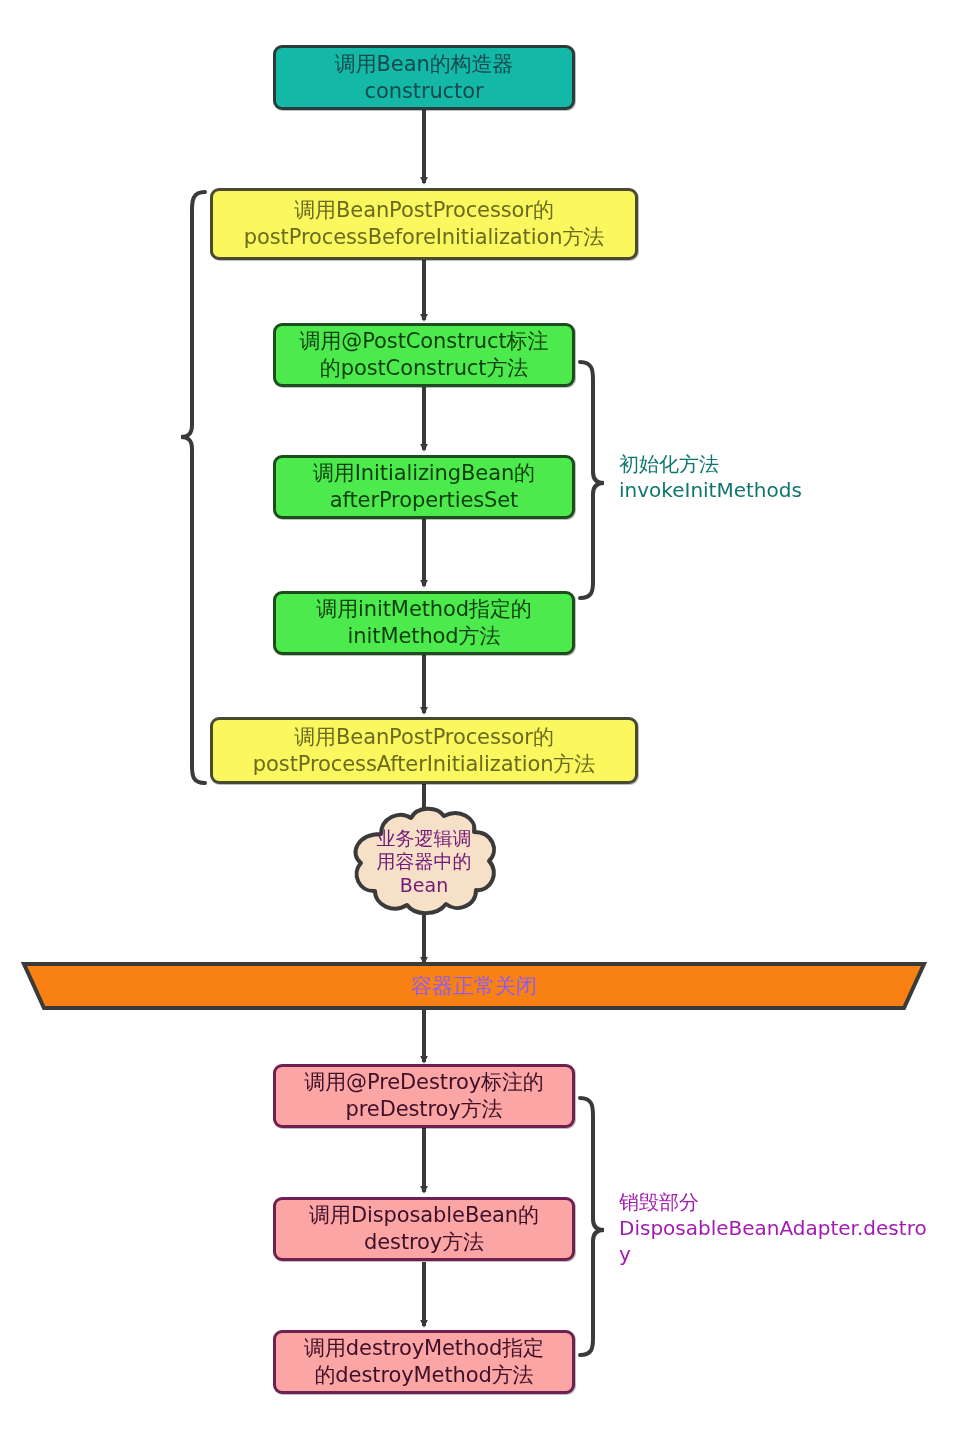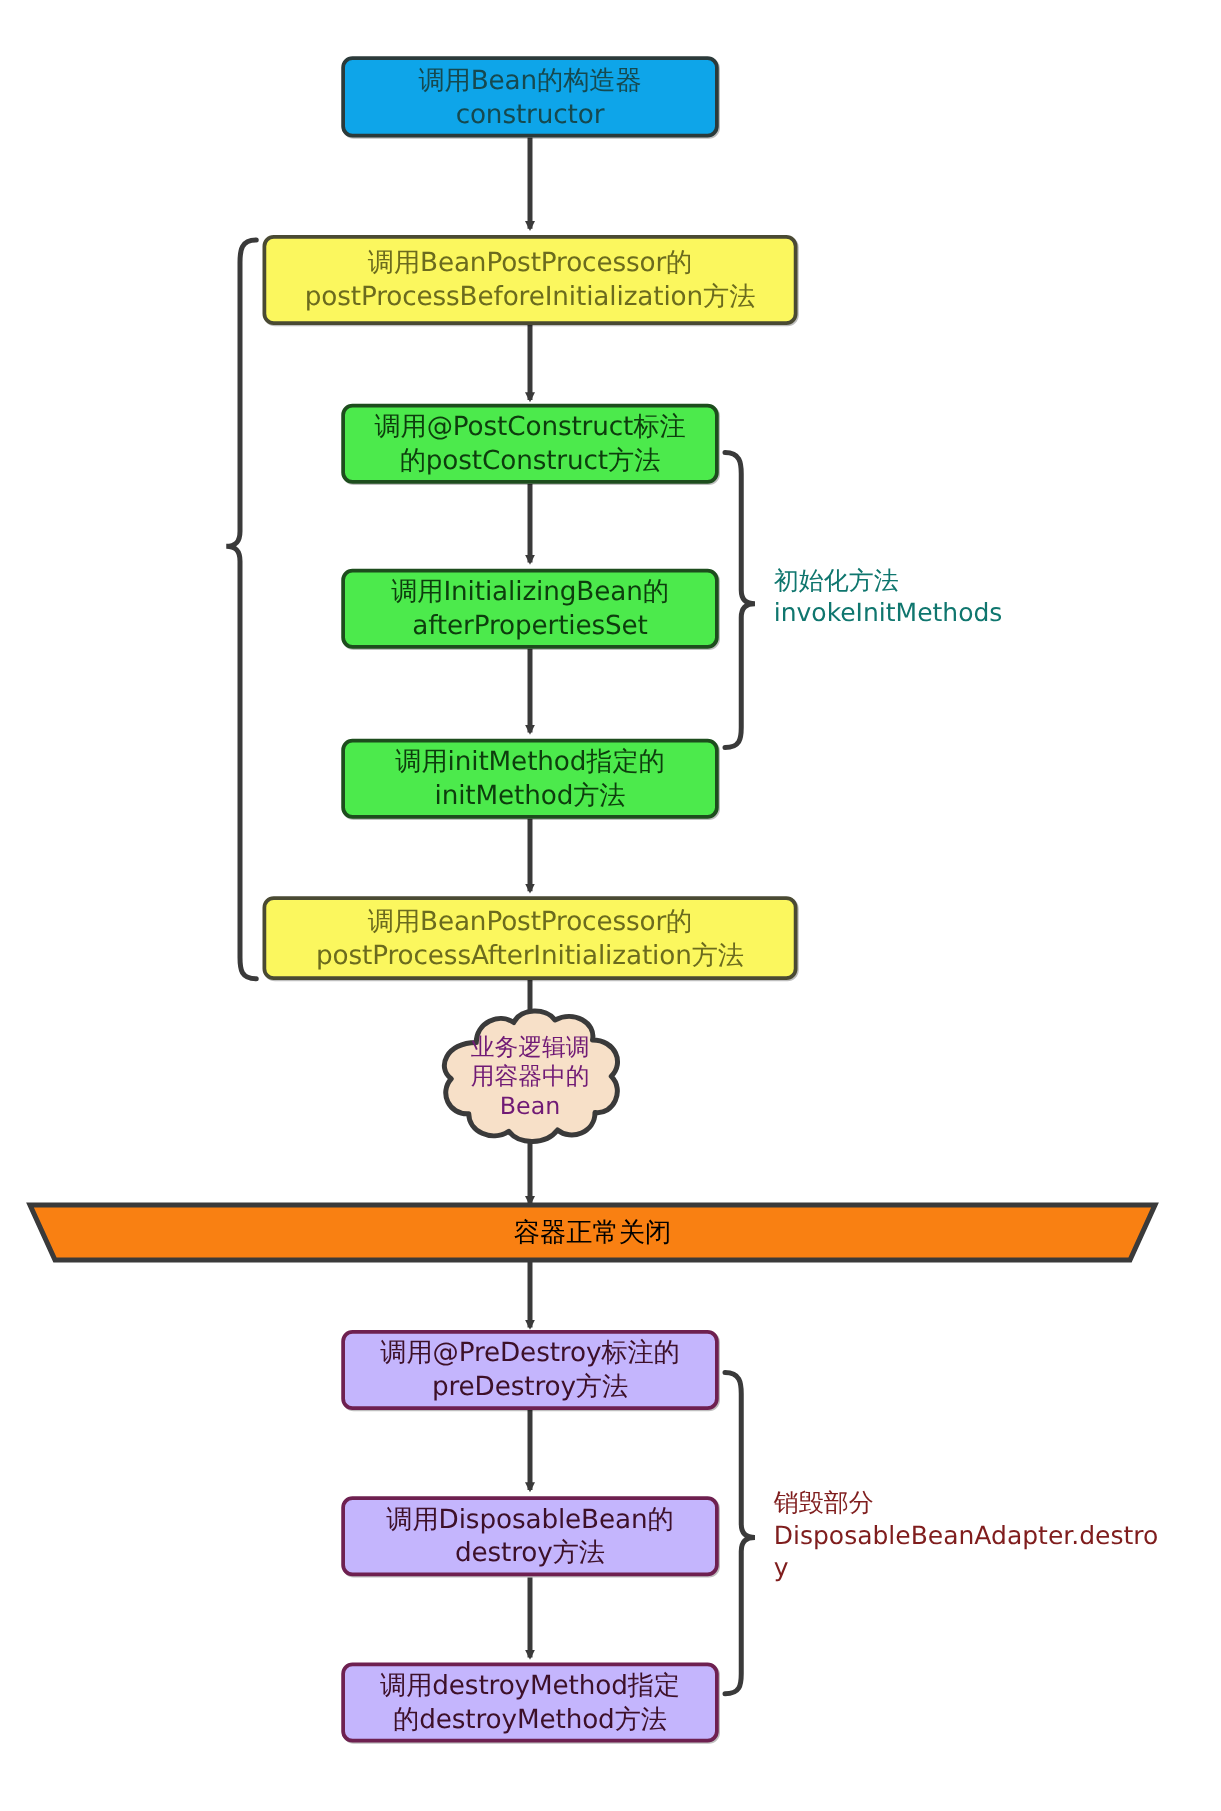--- a/index.html
+++ b/index.html
@@ -23,21 +23,21 @@
     display: flex;
     align-items: center;
     justify-content: center;
     text-align: center;
     line-height: 1.28;
     white-space: pre-line;
     border-style: solid;
     letter-spacing: -0.1px;
   }
   .node-cyan {
-    background: #0ea5e9;
+    background: #14b8a6;
     border: 3px solid #2b3a3a;
     border-radius: 9px;
     color: #16494f;
     font-size: 21px;
     box-shadow: 1px 1px 0 rgba(0,0,0,.25);
   }
   .node-yellow {
     background: #fbf75e;
     border: 3px solid #4a4a33;
     border-radius: 9px;
@@ -47,21 +47,21 @@
   }
   .node-green {
     background: #4cea4c;
     border: 3px solid #1d4d1d;
     border-radius: 9px;
     color: #0d3d0d;
     font-size: 21px;
     box-shadow: 1px 1px 0 rgba(0,0,0,.25);
   }
   .node-pink {
-    background: #c4b5fd;
+    background: #fca5a5;
     border: 3px solid #6e2050;
     border-radius: 9px;
     color: #3d1029;
     font-size: 21px;
     box-shadow: 1px 1px 0 rgba(0,0,0,.25);
   }
   .cloud-wrap {
     position: absolute;
   }
   .cloud-text {
@@ -86,32 +86,32 @@
   .banner-text {
     position: absolute;
     left: 0;
     top: 0;
     width: 100%;
     height: 100%;
     display: flex;
     align-items: center;
     justify-content: center;
     font-size: 21px;
-    color: #000000;
+    color: #8b5cf6;
     pointer-events: none;
   }
   .side-label {
     position: absolute;
     white-space: pre-line;
     line-height: 1.30;
     font-size: 20px;
   }
   .label-olive { color: #7a7242; }
   .label-green { color: #0f766e; }
-  .label-purple { color: #7f1d1d; }
+  .label-purple { color: #a21caf; }
   svg.layer {
     position: absolute;
     left: 0;
     top: 0;
     width: 977px;
     height: 1449px;
     pointer-events: none;
   }
 </style>
 </head>

